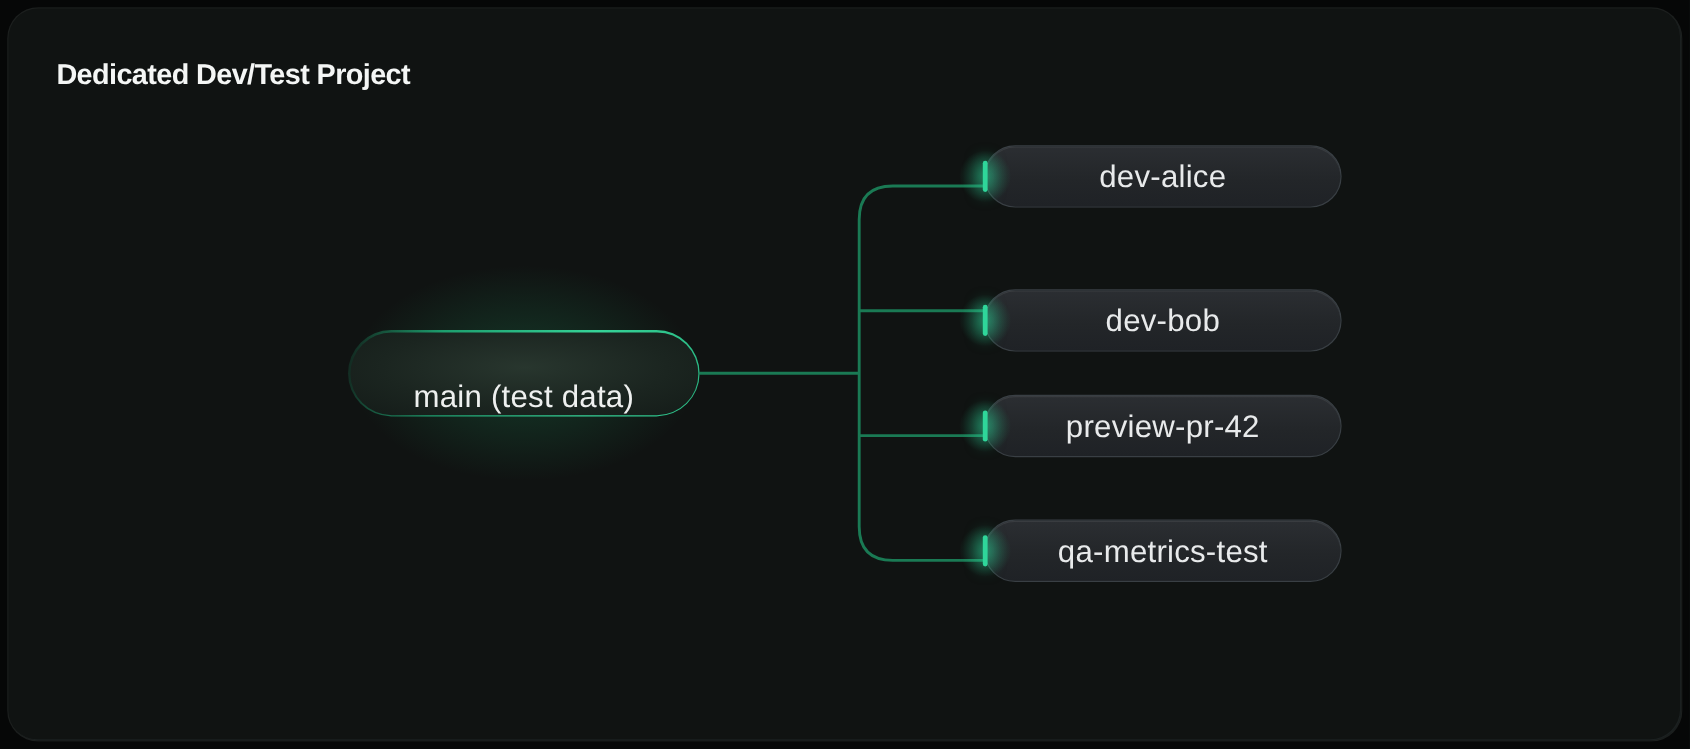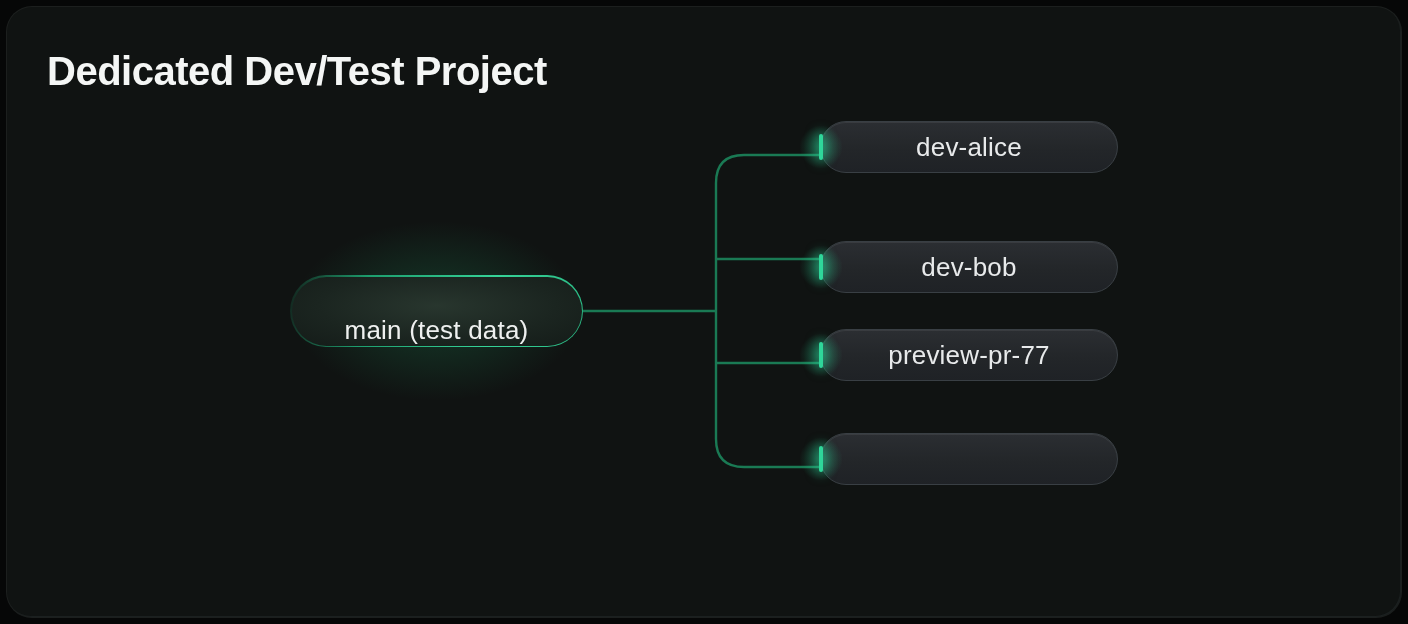--- a/index.html
+++ b/index.html
@@ -9,21 +9,21 @@
     font-family:"Liberation Sans", sans-serif;
   }
   .card{
     position:absolute;inset:6px;border-radius:26px;
     background:#101312;
     border:1px solid rgba(255,255,255,0.05);
     box-shadow:inset -1px -1px 0 rgba(130,150,160,0.10);
   }
   .page-title{
     position:absolute;left:40px;top:42px;
-    font-size:40px;font-weight:700;letter-spacing:-0.5px;
+    font-size:24px;font-weight:700;letter-spacing:-0.5px;
     color:#f4f6f5;
   }
   
   .root-glow{
     position:absolute;left:252px;top:196px;width:370px;height:230px;
     background:radial-gradient(closest-side, rgba(34,168,106,0.26) 0%, rgba(34,168,106,0.10) 48%, rgba(34,168,106,0) 78%);
     pointer-events:none;
   }
   svg.connectors{position:absolute;left:0;top:0;}
   
@@ -96,19 +96,20 @@
 
 <div class="branch-node b2">
   <div class="tap-halo"></div>
   <div class="tap"></div>
   <span class="node-label">dev-bob</span>
 </div>
 
 <div class="branch-node b3">
   <div class="tap-halo"></div>
   <div class="tap"></div>
-  <span class="node-label">preview-pr-77</span>
+  <span class="node-label">preview-pr-42</span>
 </div>
 
 <div class="branch-node b4">
   <div class="tap-halo"></div>
   <div class="tap"></div>
+  <span class="node-label">qa-metrics-test</span>
 </div>
 
 </body></html>

